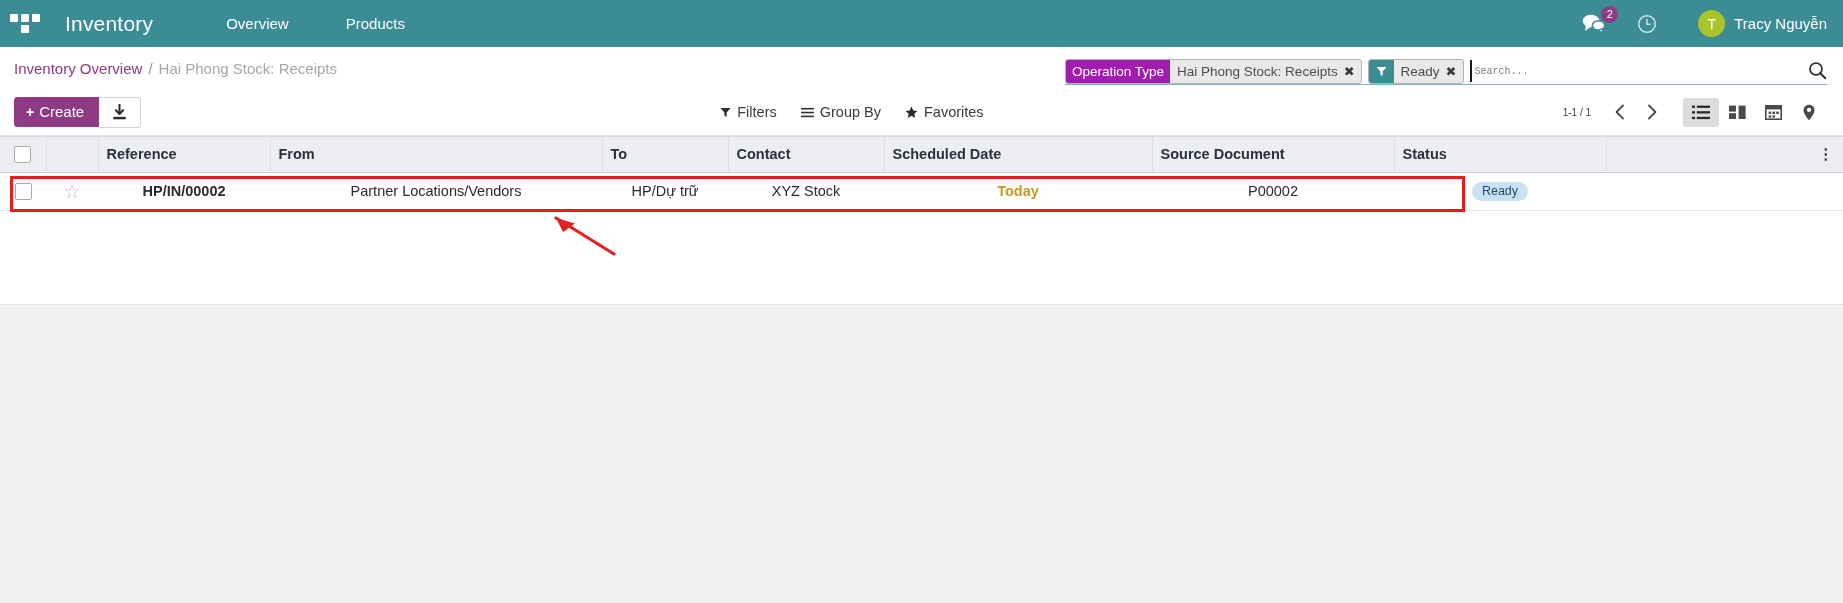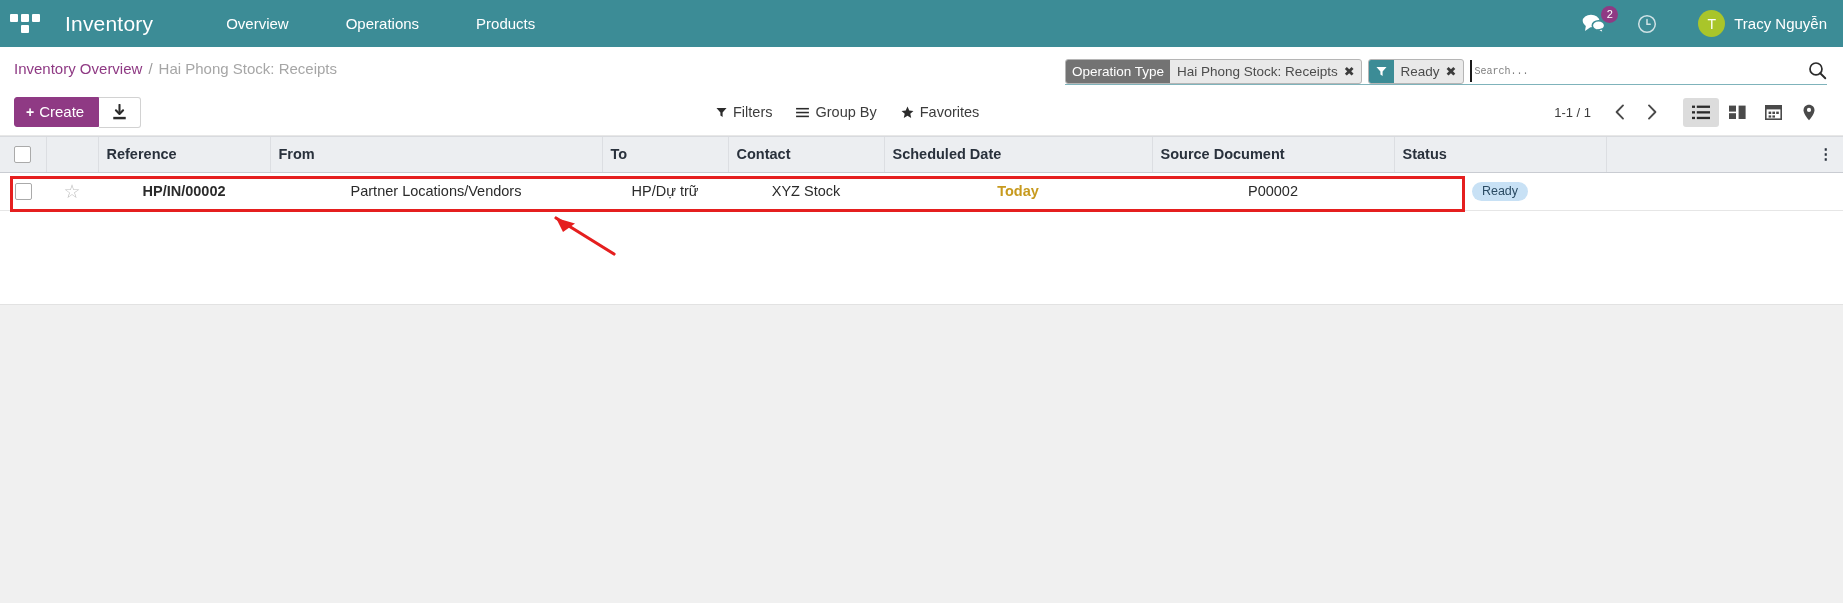--- a/index.html
+++ b/index.html
@@ -163,21 +163,21 @@
     height: 23px;
     border: 1px solid #b5b5b5;
     border-radius: 3px;
     background: #e9e9e9;
     margin-right: 6px;
     overflow: hidden;
     cursor: pointer;
     flex: 0 0 auto;
   }
   .facet-label {
-    background: #737373;
+    background: #a21caf;
     color: #ffffff;
     font-size: 13.5px;
     display: flex;
     align-items: center;
     padding: 0 6px;
     white-space: nowrap;
   }
   .facet-value {
     color: #4c4c4c;
     font-size: 13.5px;
@@ -274,21 +274,21 @@
     align-items: center;
     white-space: nowrap;
   }
   .dd-ico {
     margin-right: 6px;
     display: flex;
     align-items: center;
   }
 
   .pager {
-    font-size: 13px;
+    font-size: 10px;
     color: #3c3c3c;
     white-space: nowrap;
     margin-right: 14px;
   }
   .pager-btn {
     color: #4a4a4a;
     cursor: pointer;
     padding: 2px 9px;
     display: flex;
     align-items: center;
@@ -421,21 +421,20 @@
   <div class="navbar">
     <div class="apps-icon">
       <i></i>
         <i></i>
         <i></i>
         <i></i>
     </div>
     <div class="brand">Inventory</div>
 
     <div class="nav-item">Overview</div>
-    <div class="nav-item">Operations</div>
     <div class="nav-item">Products</div>
 
     <div class="nav-spacer"></div>
 
     <div class="sys-icon">
       <svg width="24" height="21" viewBox="0 0 24 21">
         <ellipse cx="9" cy="8" rx="8.3" ry="6.2" fill="#ffffff"></ellipse>
         <path d="M4 12 L3 18 L9.5 13.6 Z" fill="#ffffff"></path>
         <ellipse cx="16.5" cy="12.5" rx="6.2" ry="4.8" fill="#ffffff" stroke="#3c8c96" stroke-width="1.6"></ellipse>
         <path d="M20 16 L21.4 20 L16 17 Z" fill="#ffffff" stroke="#3c8c96" stroke-width="1.2"></path>

